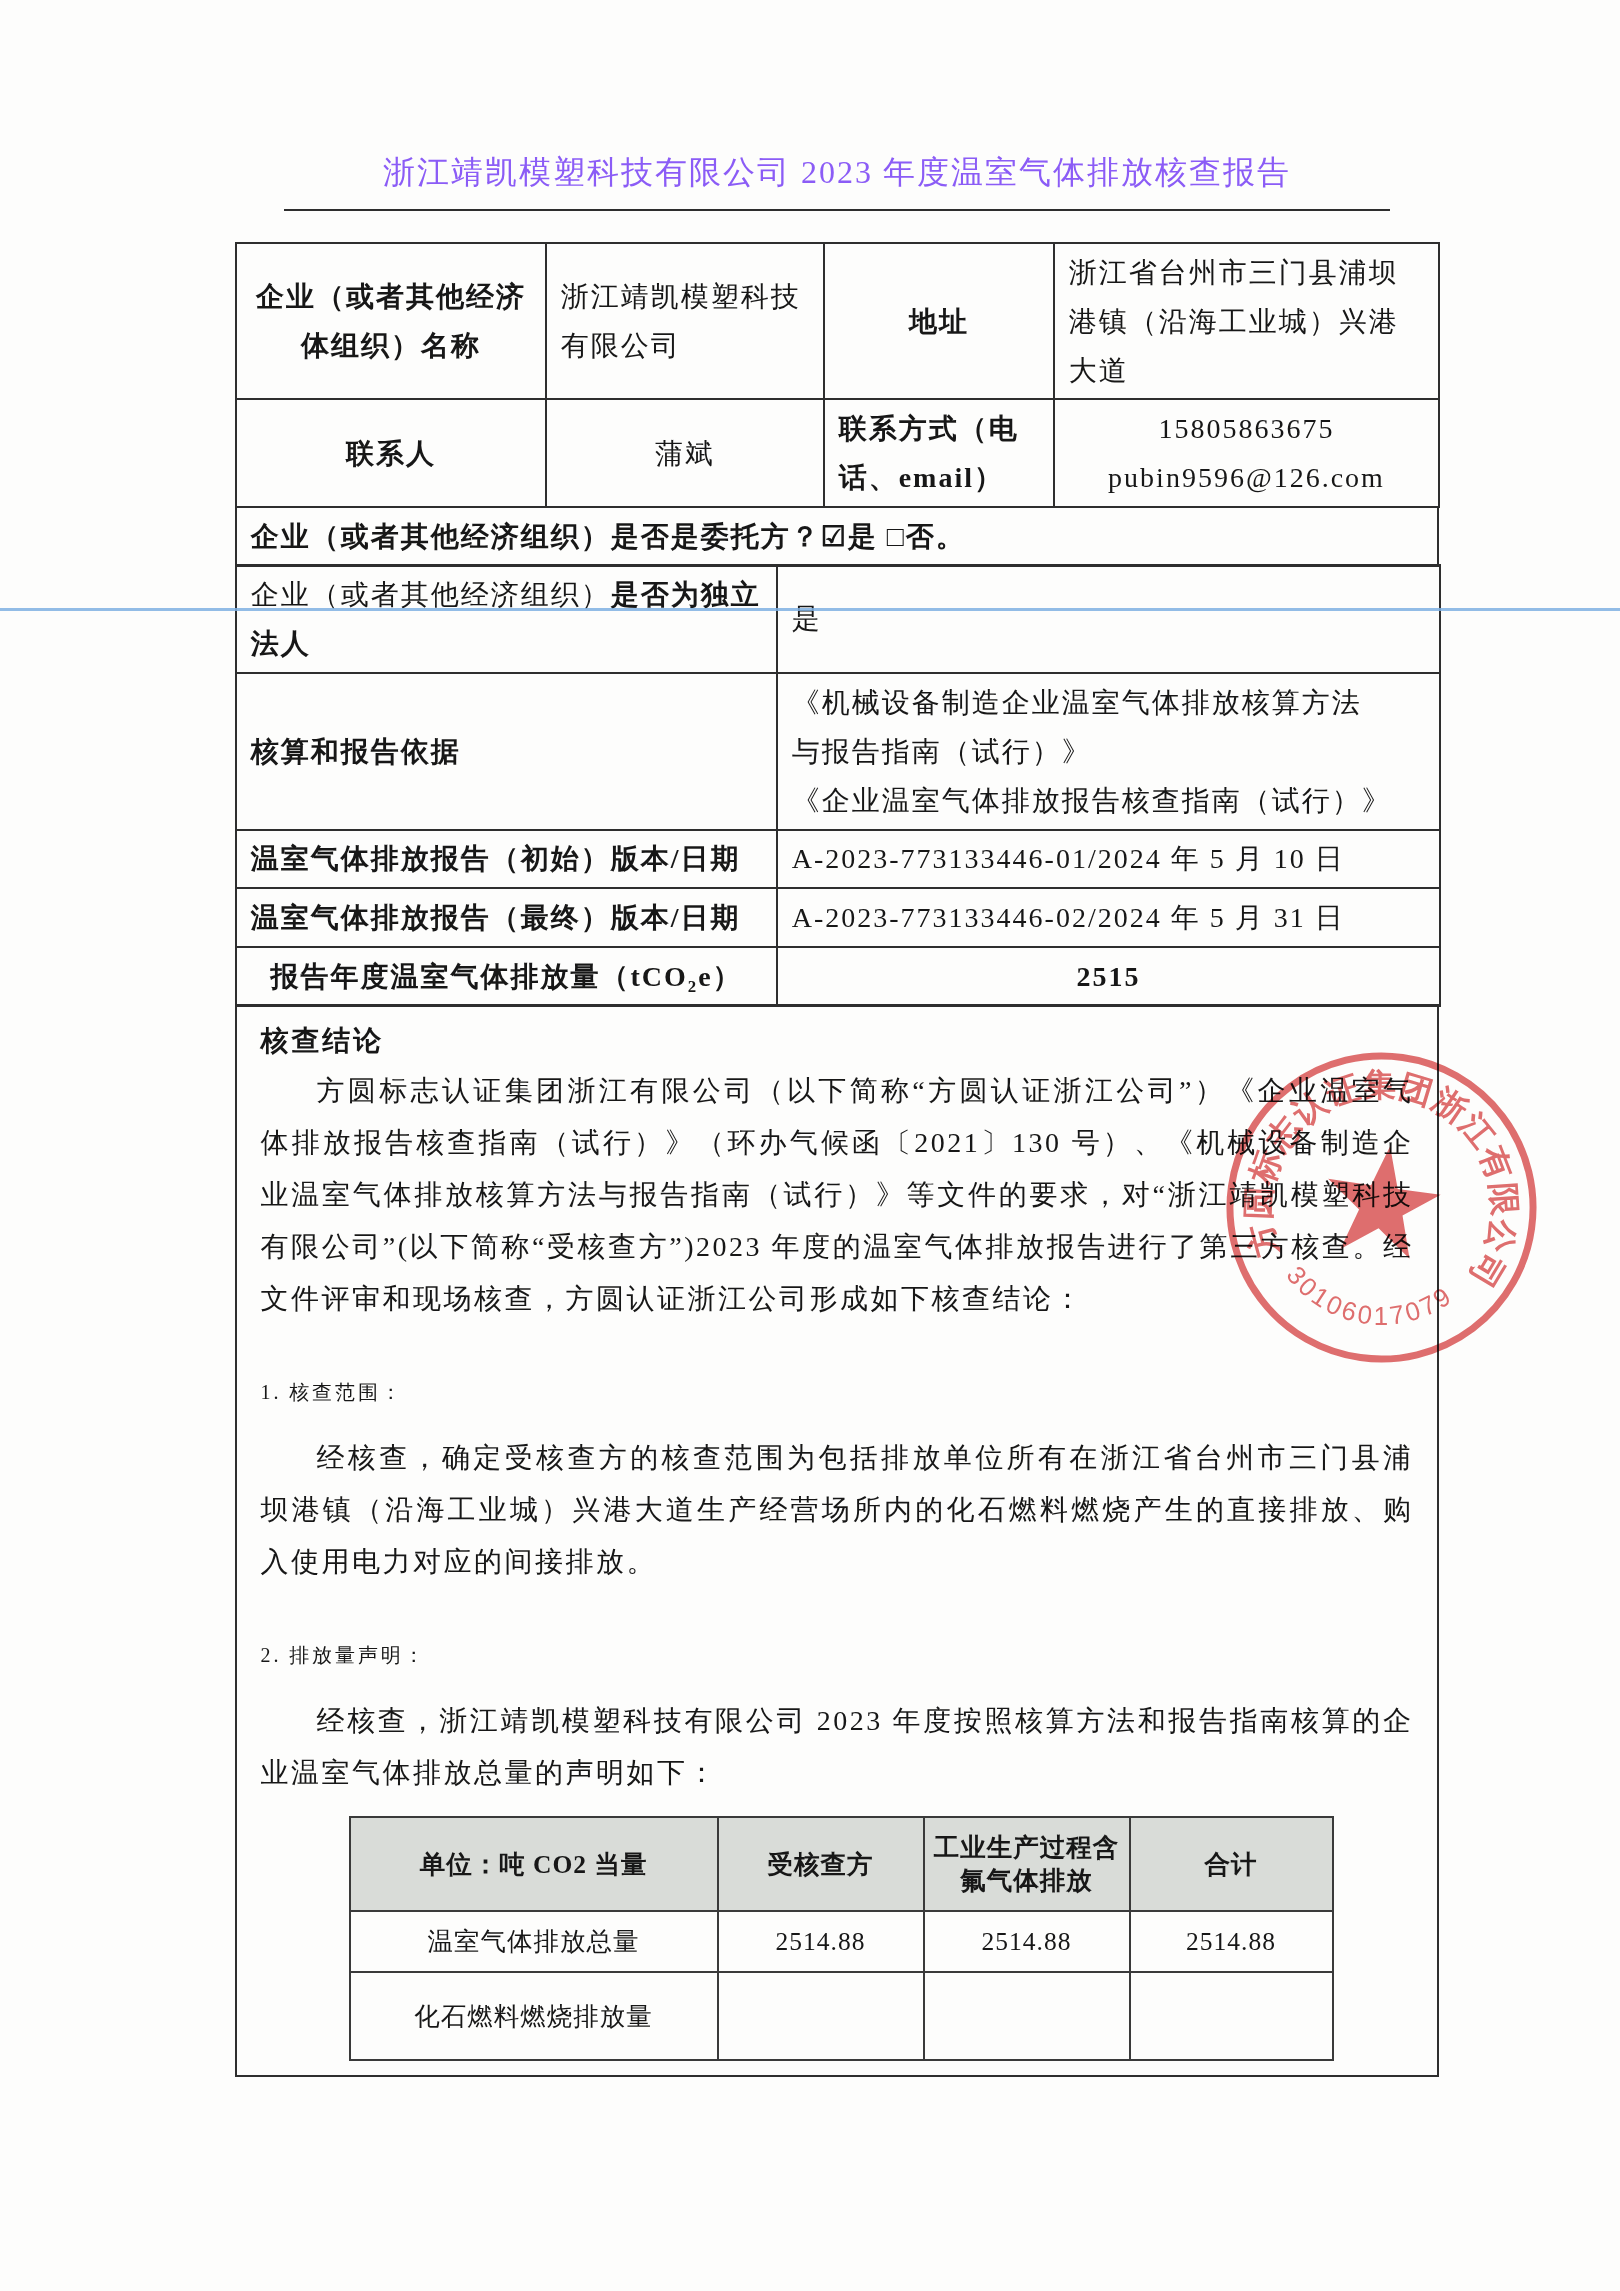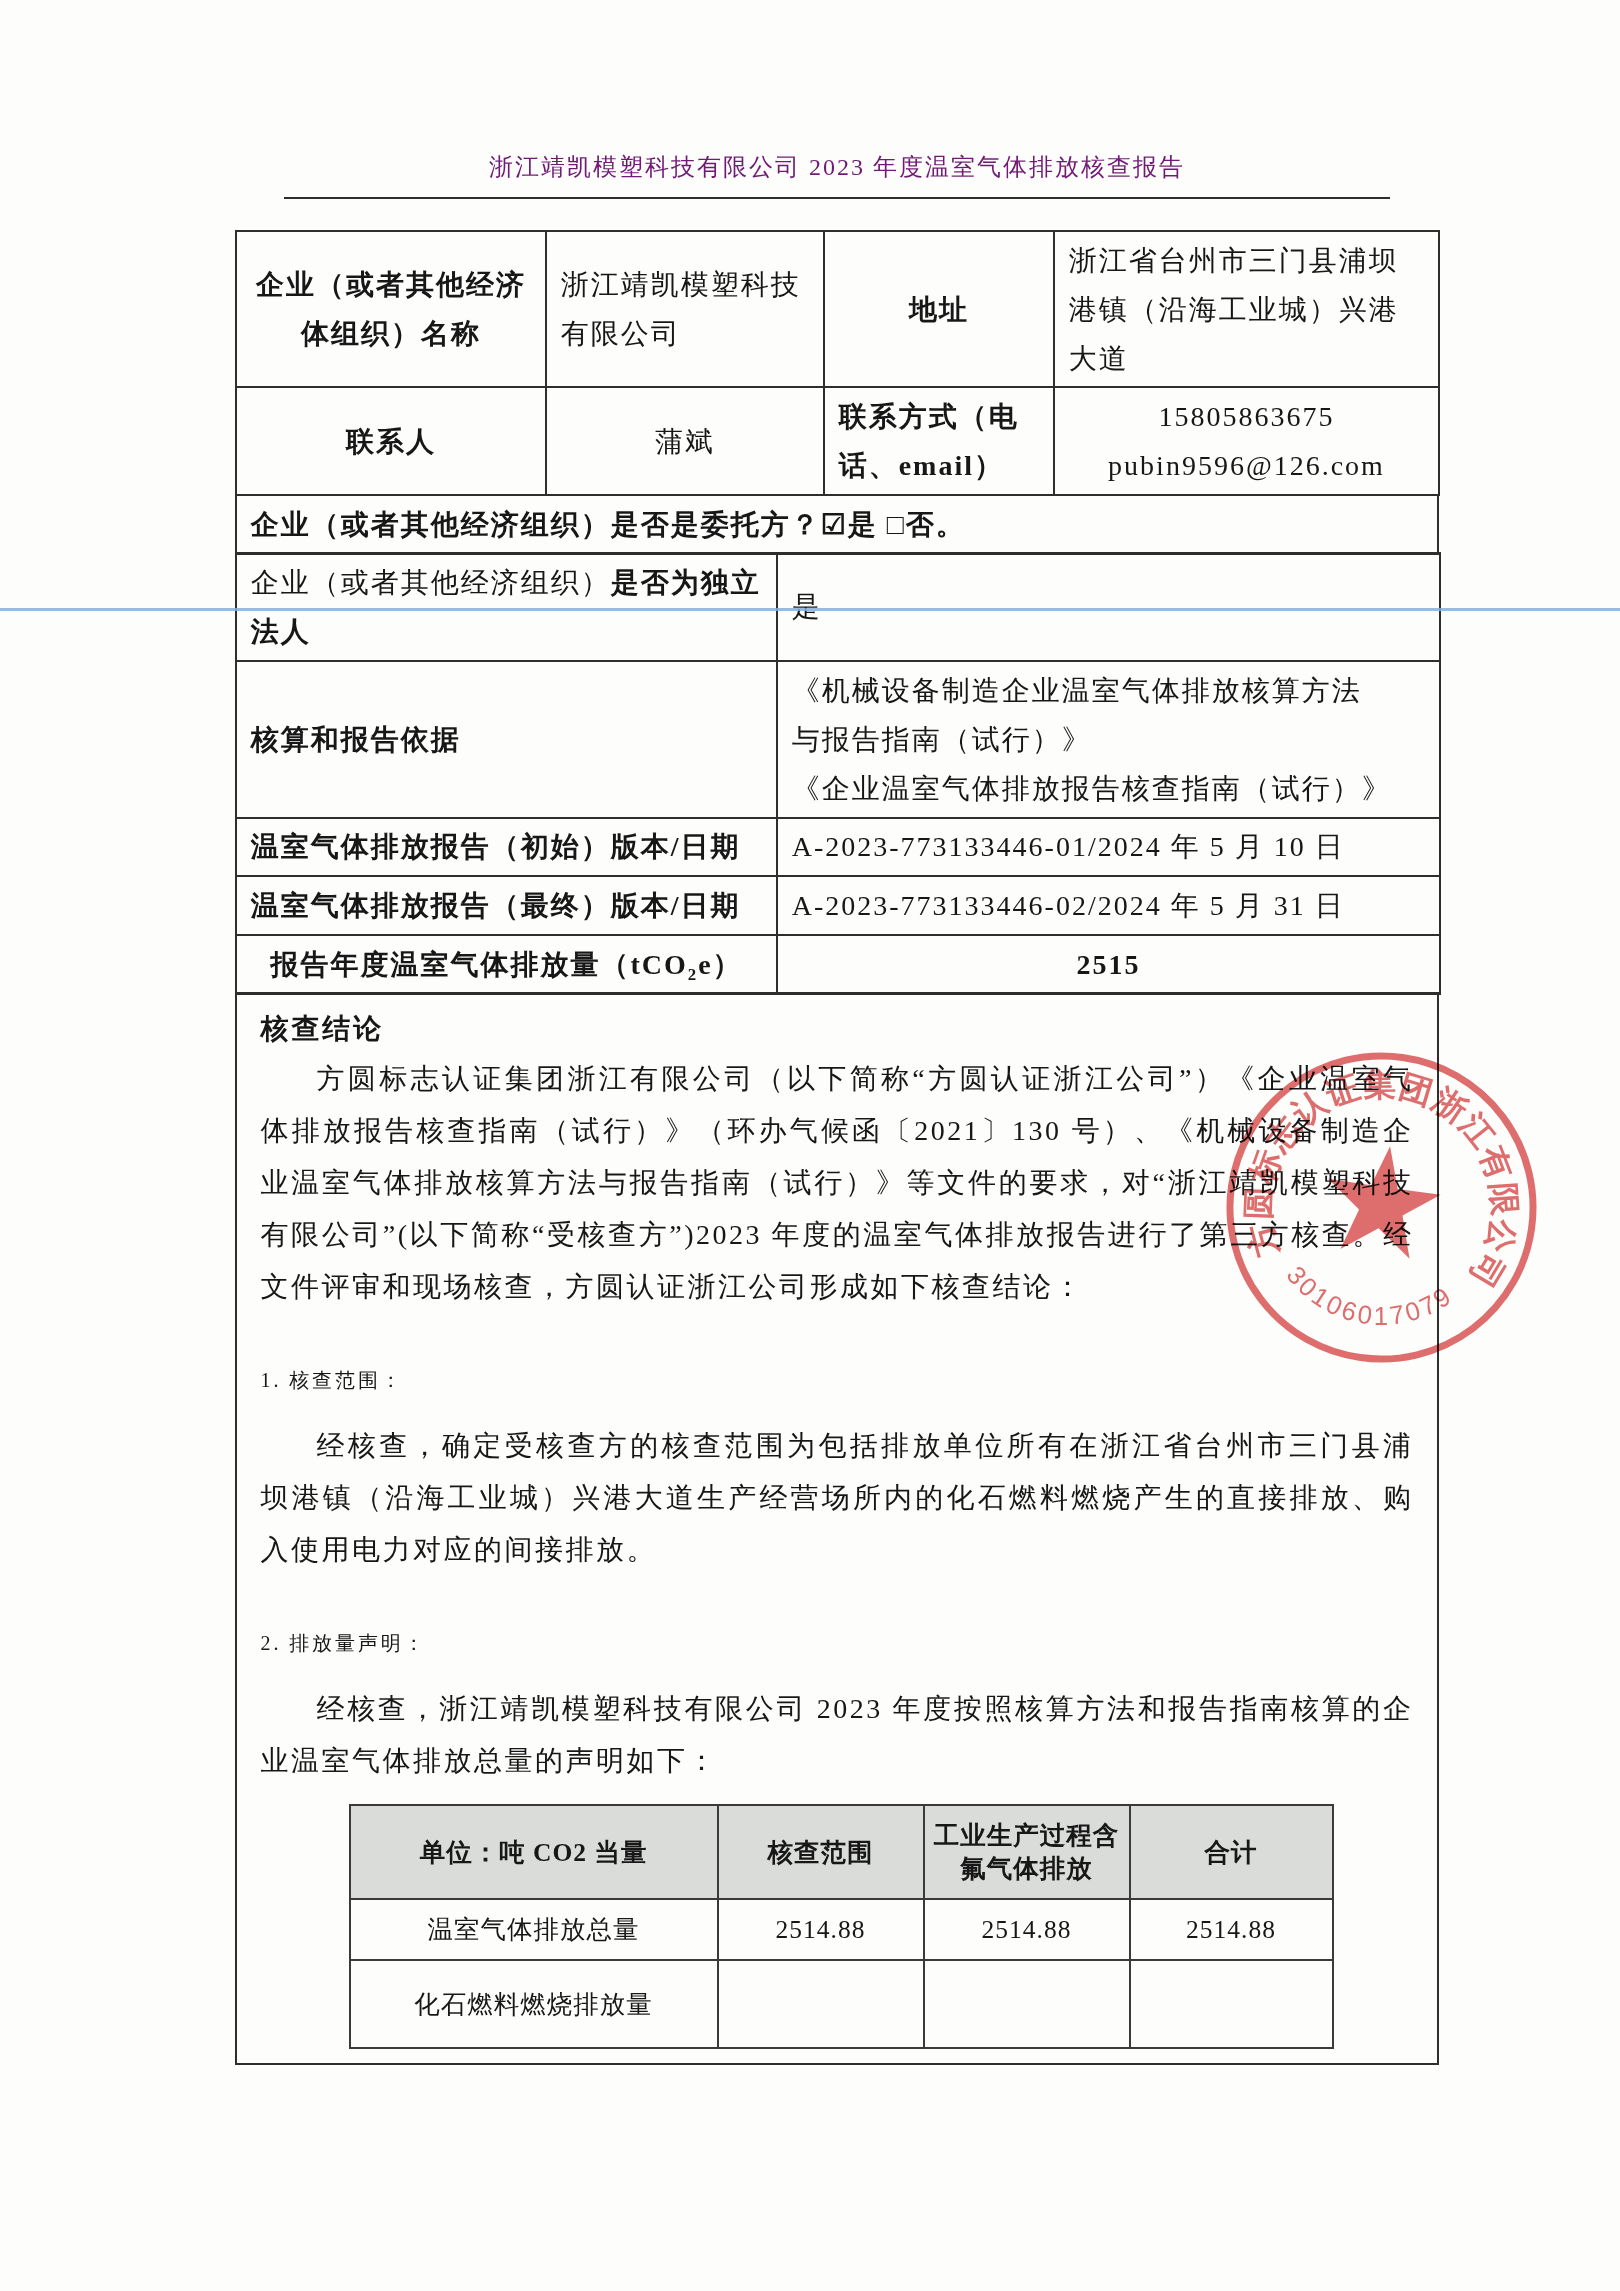--- a/index.html
+++ b/index.html
@@ -1,21 +1,21 @@
 <!DOCTYPE html>
 <html><head>
 <meta charset="utf-8">
 <style>
   html,body{margin:0;padding:0;background:#ffffff;}
   .page{
     position:relative;width:1620px;height:2292px;background:#fdfdfc;
     font-family:"Liberation Serif","DejaVu Serif",serif;color:#171717;overflow:hidden;
   }
   .doc{margin:0 181px 0 235px;}
-  .title{padding-top:151px;text-align:center;font-size:24px;letter-spacing:2px;color:#701a75;}
+  .title{padding-top:151px;text-align:center;font-size:32px;letter-spacing:2px;color:#8b5cf6;}
   .title-rule{border-bottom:2.9px solid #2e2e2e;width:1106px;margin:13.7px auto 0;}
   table.tbl{border-collapse:collapse;width:1204px;table-layout:fixed;font-size:28px;}
   table.tbl td{border:2.5px solid #2e2e2e;box-sizing:border-box;padding:3.9px 13.7px;
     line-height:49px;letter-spacing:2px;vertical-align:middle;word-break:break-all;}
   .mt{margin-top:31px;padding-left:16px;}
   .stack{margin-top:-2.5px;}
   .b{font-weight:bold;}
   .ctr{text-align:center;}
   .r1 td{height:155px;}
   .r2 td{height:104px;}
@@ -139,21 +139,21 @@
           <table class="emtbl">
             <colgroup>
                   <col style="width:368px">
                   <col style="width:206px">
                   <col style="width:206px">
                   <col style="width:203px">
                 </colgroup>
             <tbody>
                   <tr class="em-head">
               <td>单位：吨 CO2 当量</td>
-              <td>核查范围</td>
+              <td>受核查方</td>
               <td>工业生产过程含氟气体排放</td>
               <td>合计</td>
             </tr>
             <tr class="em-r1">
               <td>温室气体排放总量</td>
               <td>2514.88</td>
               <td>2514.88</td>
               <td>2514.88</td>
             </tr>
             <tr class="em-r2">

